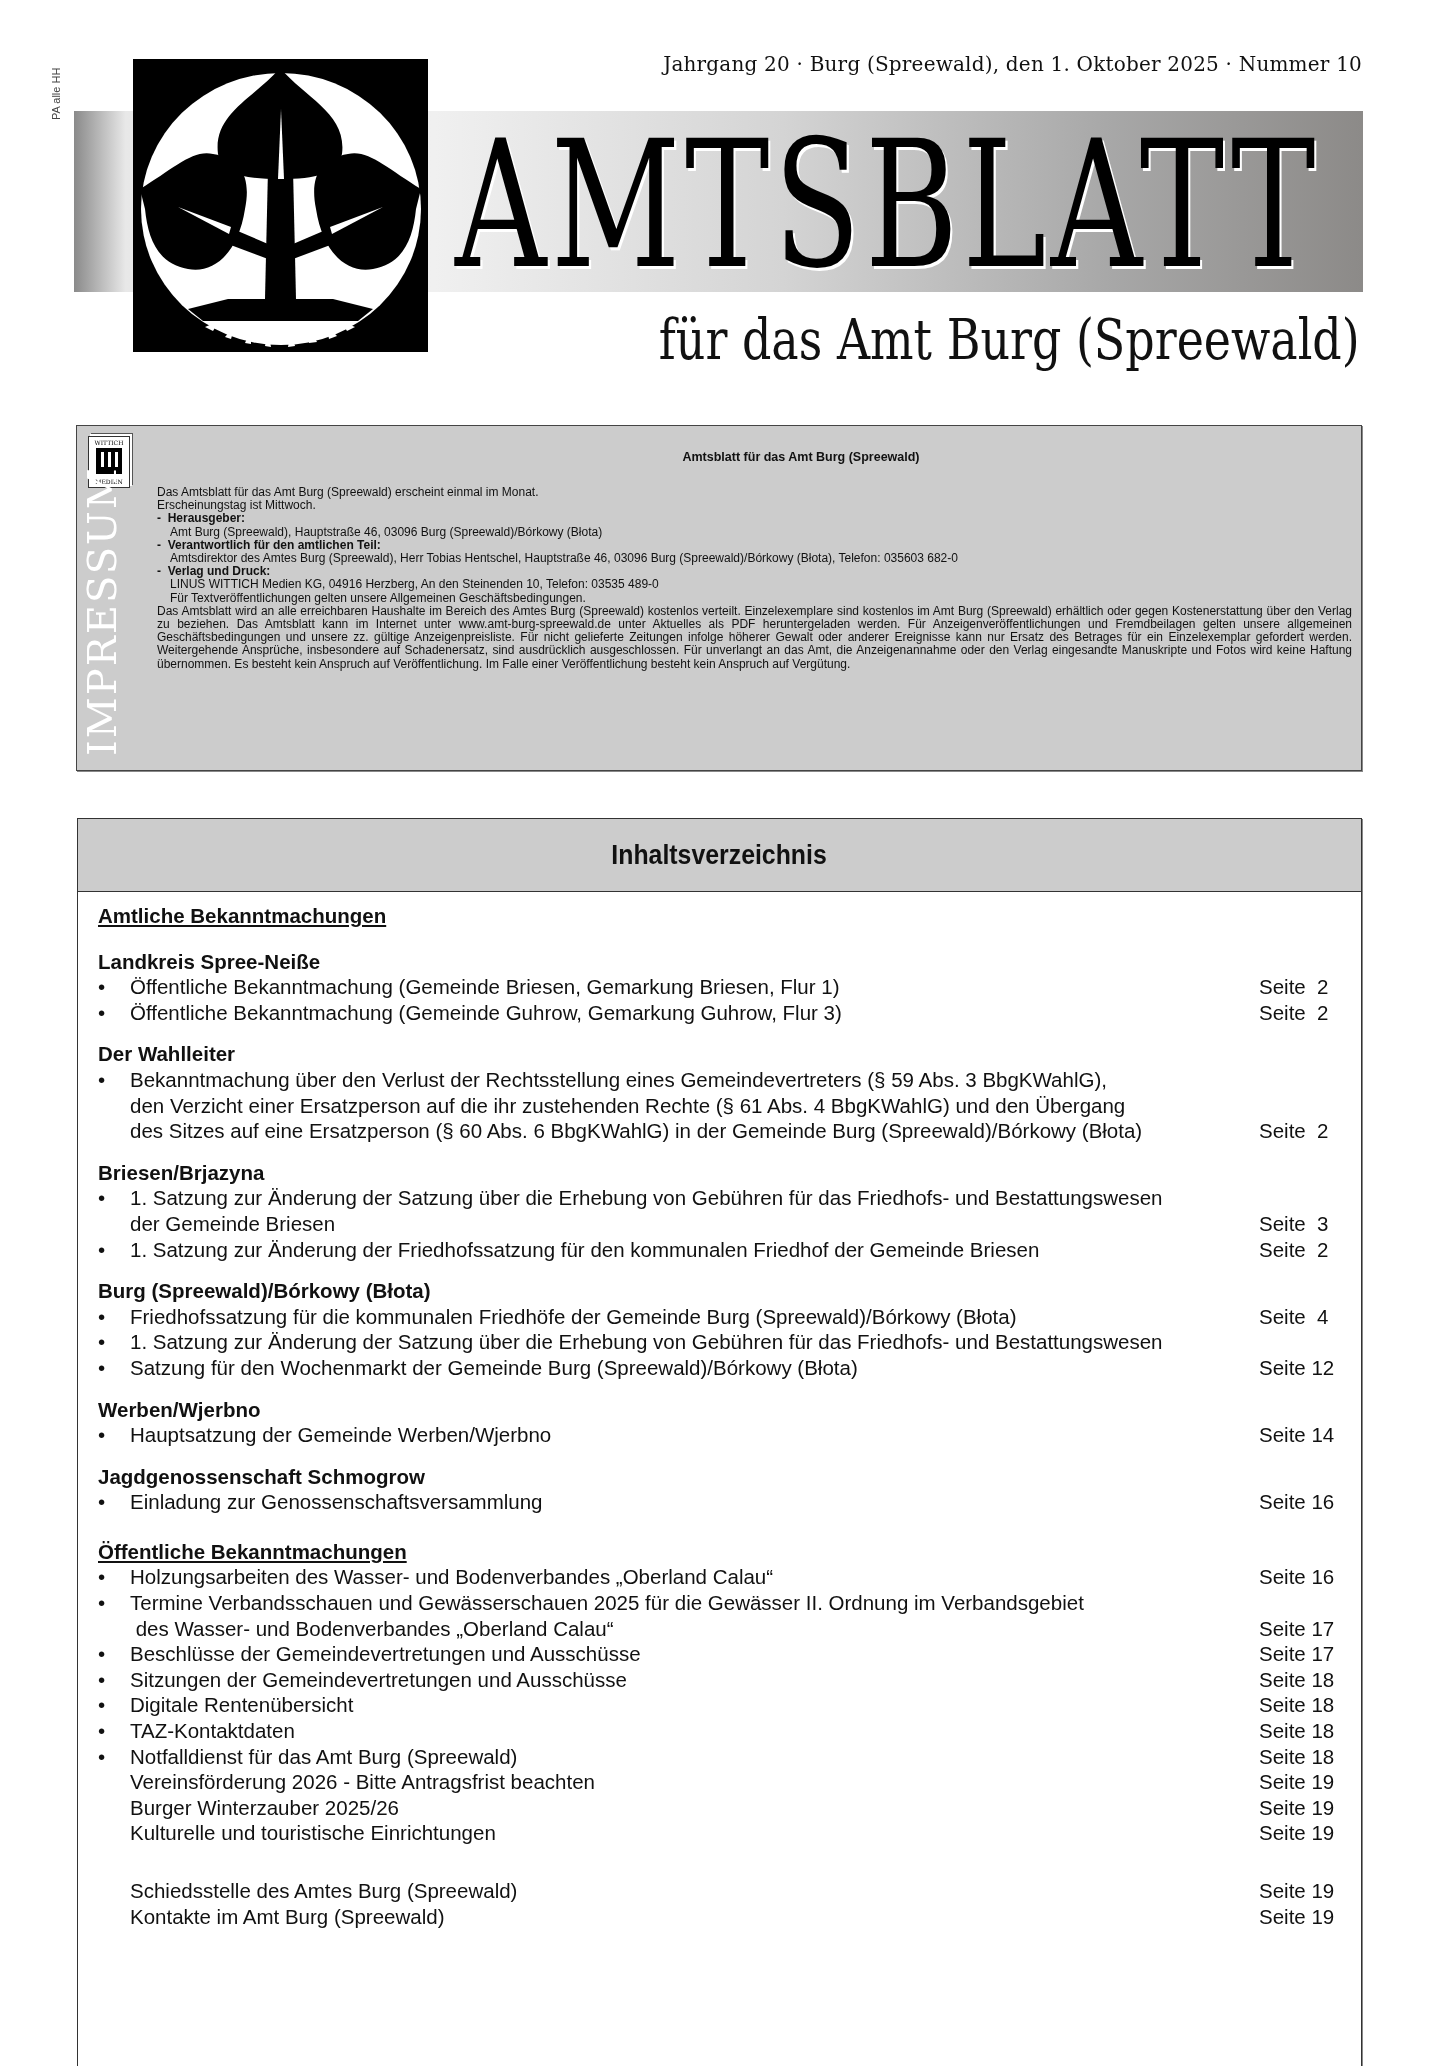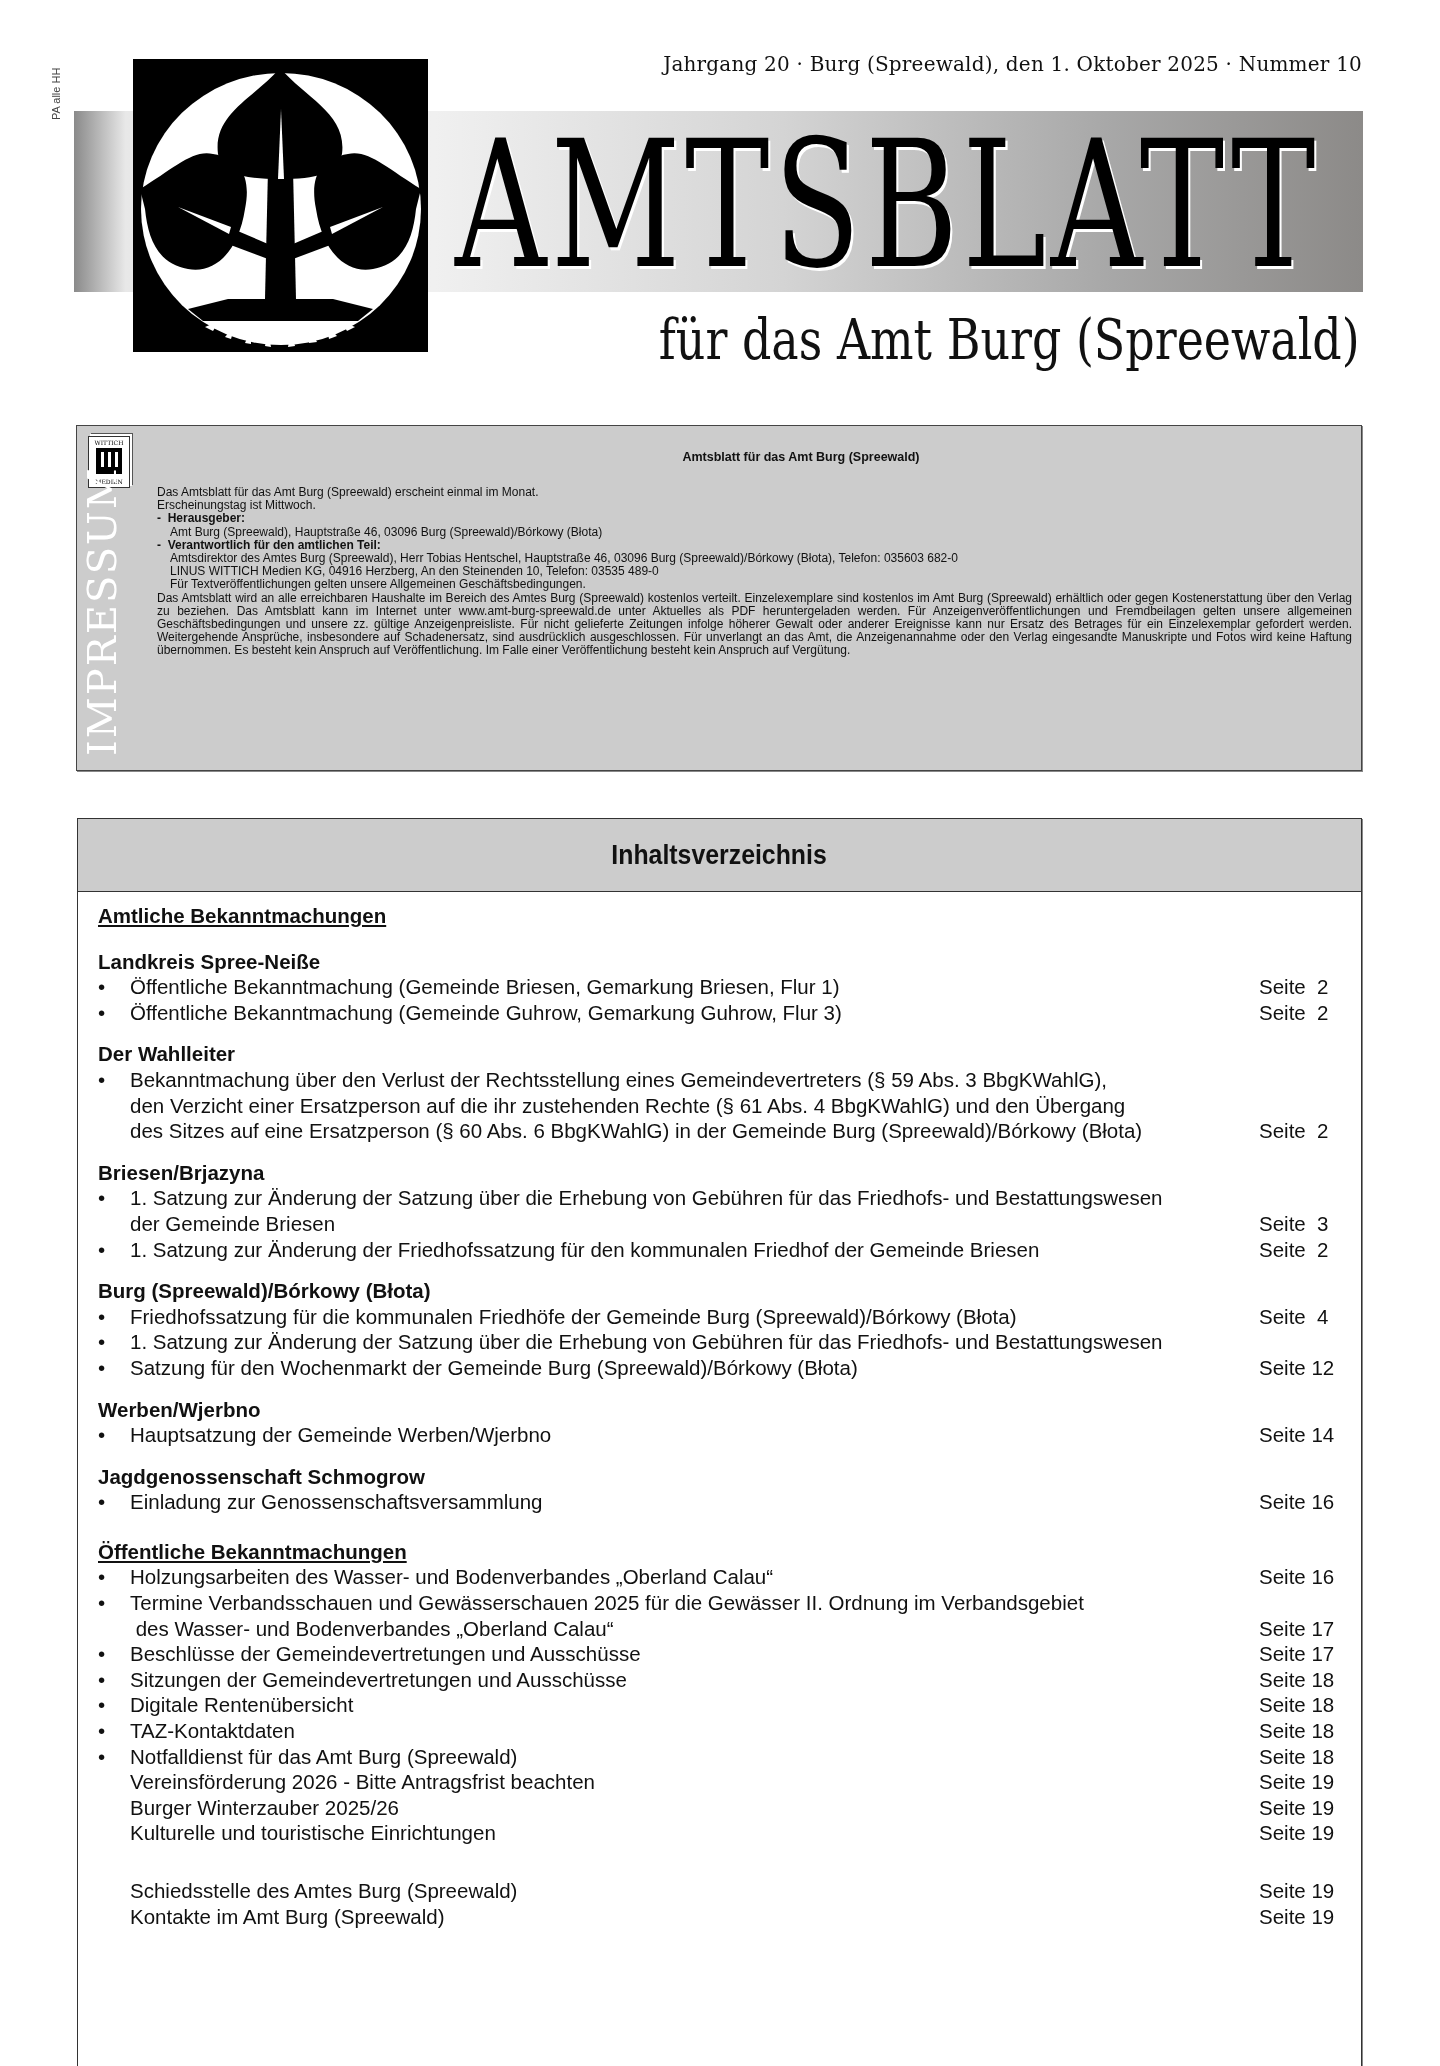--- a/index.html
+++ b/index.html
@@ -108,20 +108,21 @@
   </div>
   <div class="impressum-vert">IMPRESSUM</div>
   <div class="imp-title">Amtsblatt für das Amt Burg (Spreewald)</div>
   <div class="imp-body">
     <p>Das Amtsblatt für das Amt Burg (Spreewald) erscheint einmal im Monat.</p>
     <p>Erscheinungstag ist Mittwoch.</p>
     <p class="dash">-&nbsp; <span>Herausgeber:</span></p>
     <p class="ind">Amt Burg (Spreewald), Hauptstraße 46, 03096 Burg (Spreewald)/Bórkowy (Błota)</p>
     <p class="dash">-&nbsp; <span>Verantwortlich für den amtlichen Teil:</span></p>
     <p class="ind">Amtsdirektor des Amtes Burg (Spreewald), Herr Tobias Hentschel, Hauptstraße 46, 03096 Burg (Spreewald)/Bórkowy (Błota), Telefon: 035603 682-0</p>
+    <p class="dash">-&nbsp; <span>Verlag und Druck:</span></p>
     <p class="ind">LINUS WITTICH Medien KG, 04916 Herzberg, An den Steinenden 10, Telefon: 03535 489-0</p>
     <p class="ind">Für Textveröffentlichungen gelten unsere Allgemeinen Geschäftsbedingungen.</p>
     <p class="just">Das Amtsblatt wird an alle erreichbaren Haushalte im Bereich des Amtes Burg (Spreewald) kostenlos verteilt. Einzelexemplare sind kostenlos im Amt Burg (Spreewald) erhältlich oder gegen Kostenerstattung über den Verlag zu beziehen. Das Amtsblatt kann im Internet unter www.amt-burg-spreewald.de unter Aktuelles als PDF heruntergeladen werden. Für Anzeigenveröffentlichungen und Fremdbeilagen gelten unsere allgemeinen Geschäftsbedingungen und unsere zz. gültige Anzeigenpreisliste. Für nicht gelieferte Zeitungen infolge höherer Gewalt oder anderer Ereignisse kann nur Ersatz des Betrages für ein Einzelexemplar gefordert werden. Weitergehende Ansprüche, insbesondere auf Schadenersatz, sind ausdrücklich ausgeschlossen. Für unverlangt an das Amt, die Anzeigenannahme oder den Verlag eingesandte Manuskripte und Fotos wird keine Haftung übernommen. Es besteht kein Anspruch auf Veröffentlichung. Im Falle einer Veröffentlichung besteht kein Anspruch auf Vergütung.</p>
   </div>
 </section>
 
 <section class="toc">
   <div class="toc-head">
     <span>Inhaltsverzeichnis</span>
   </div>

